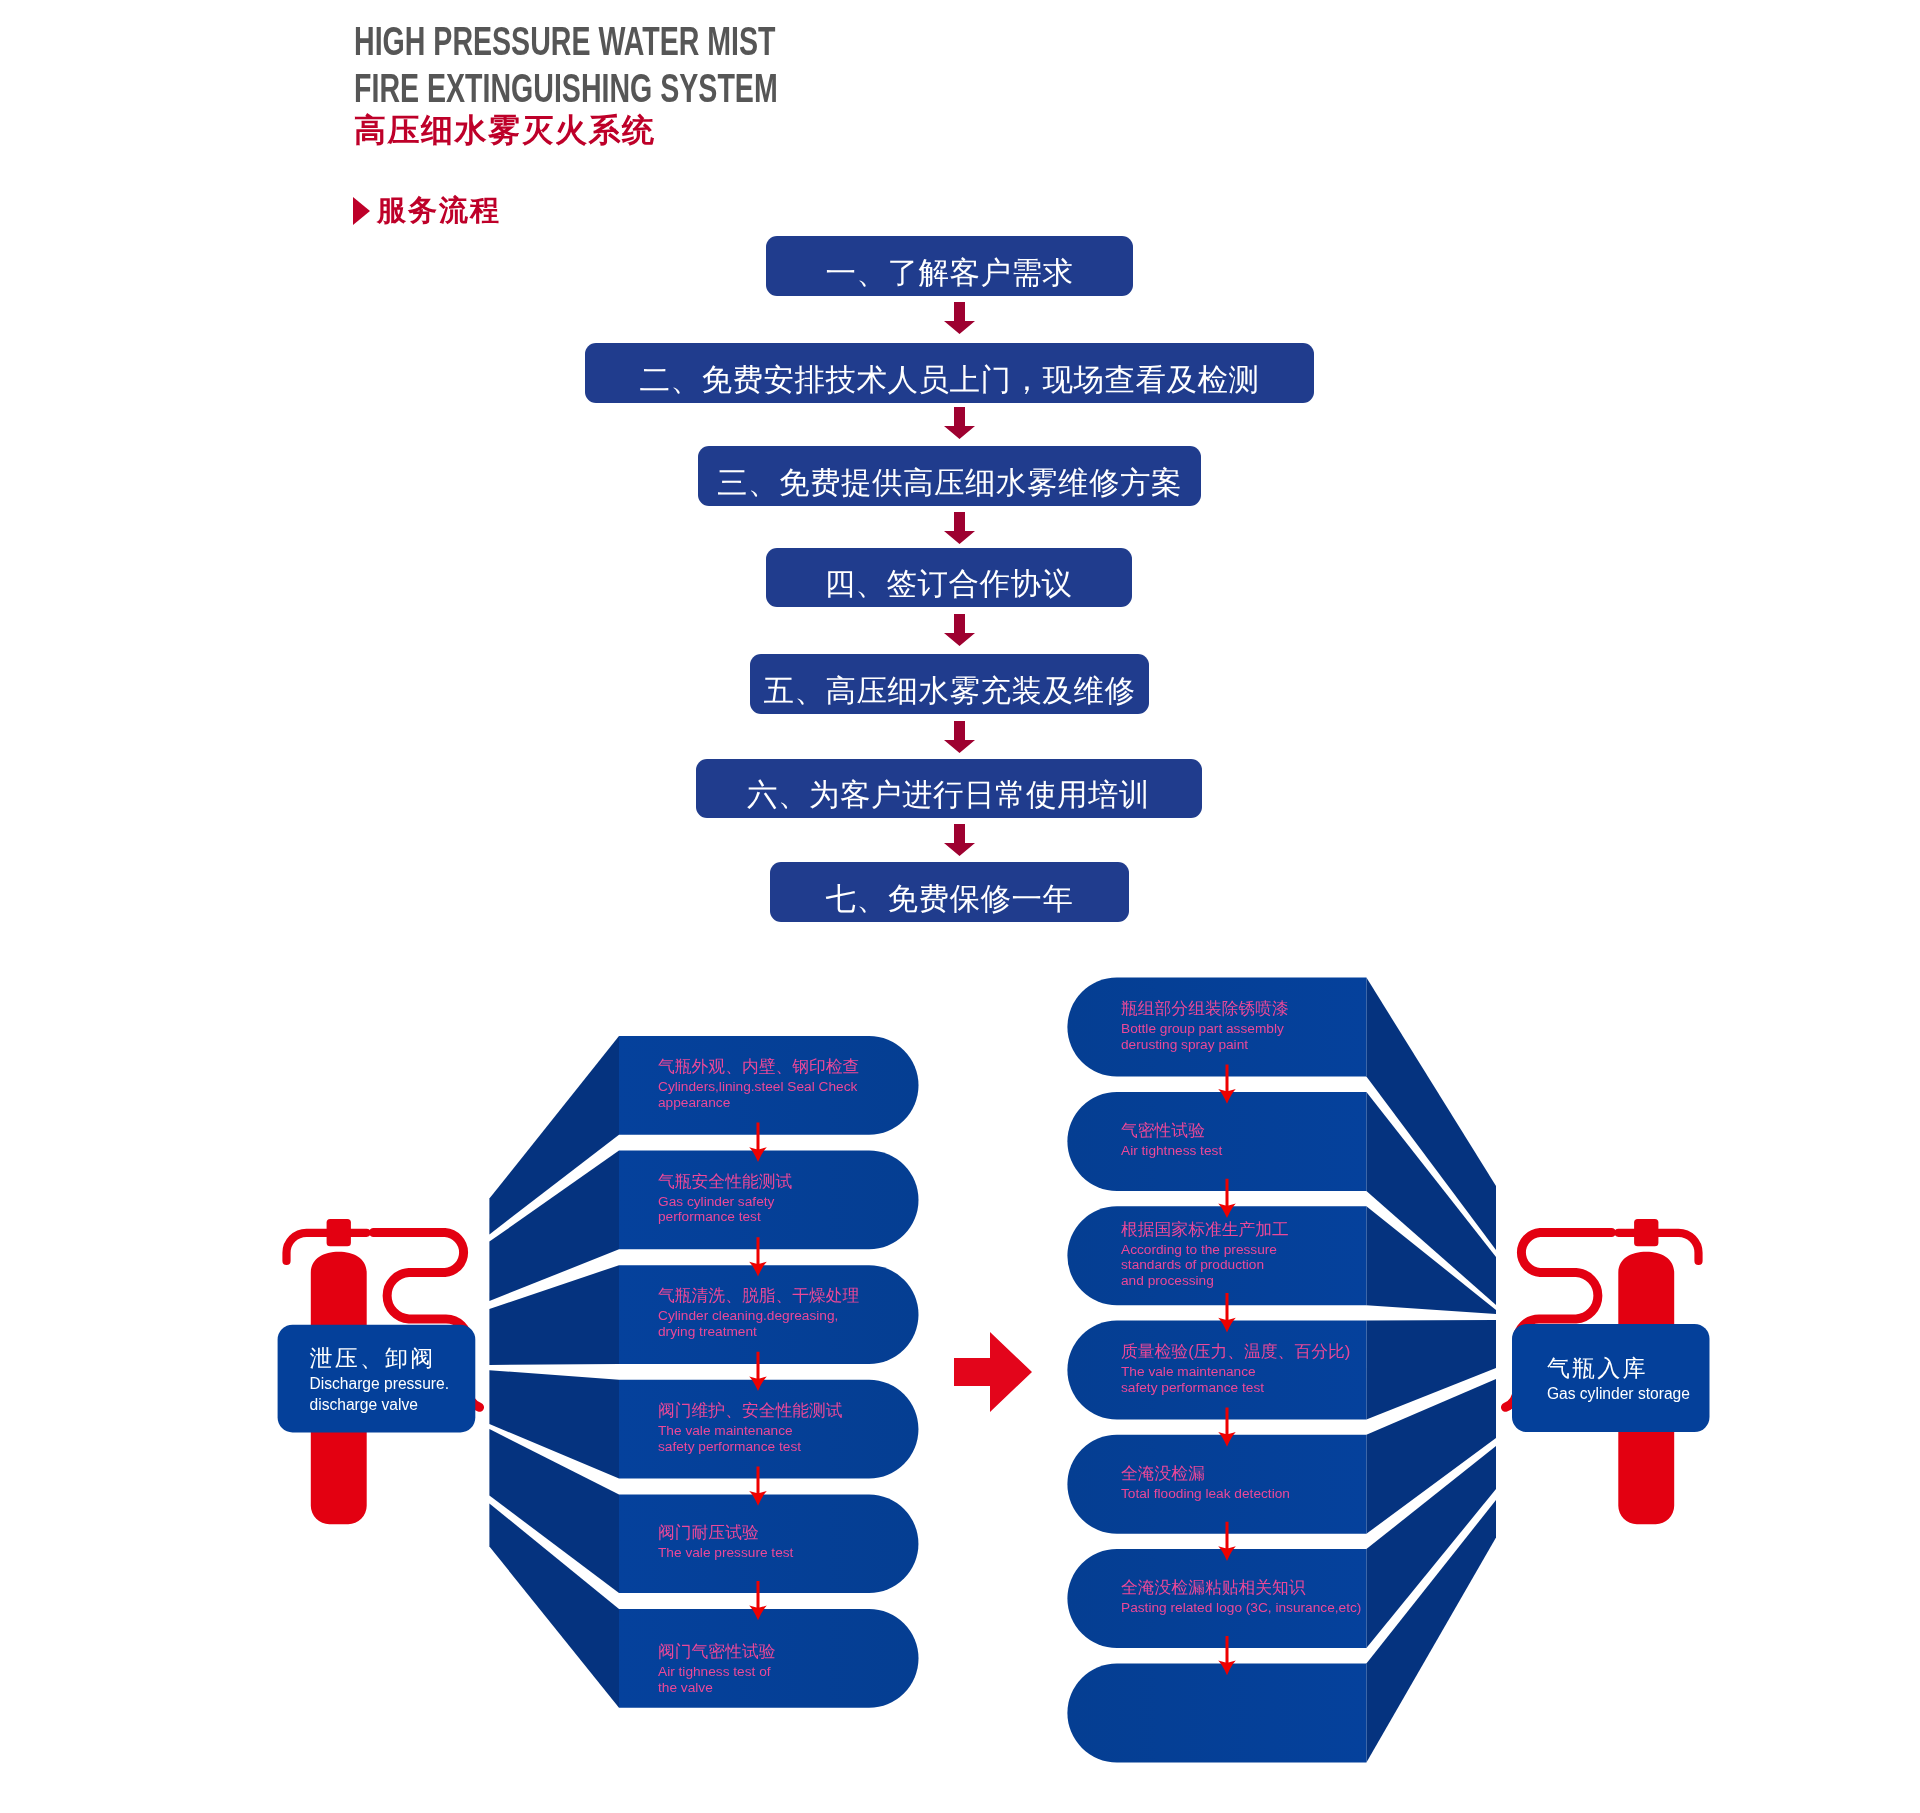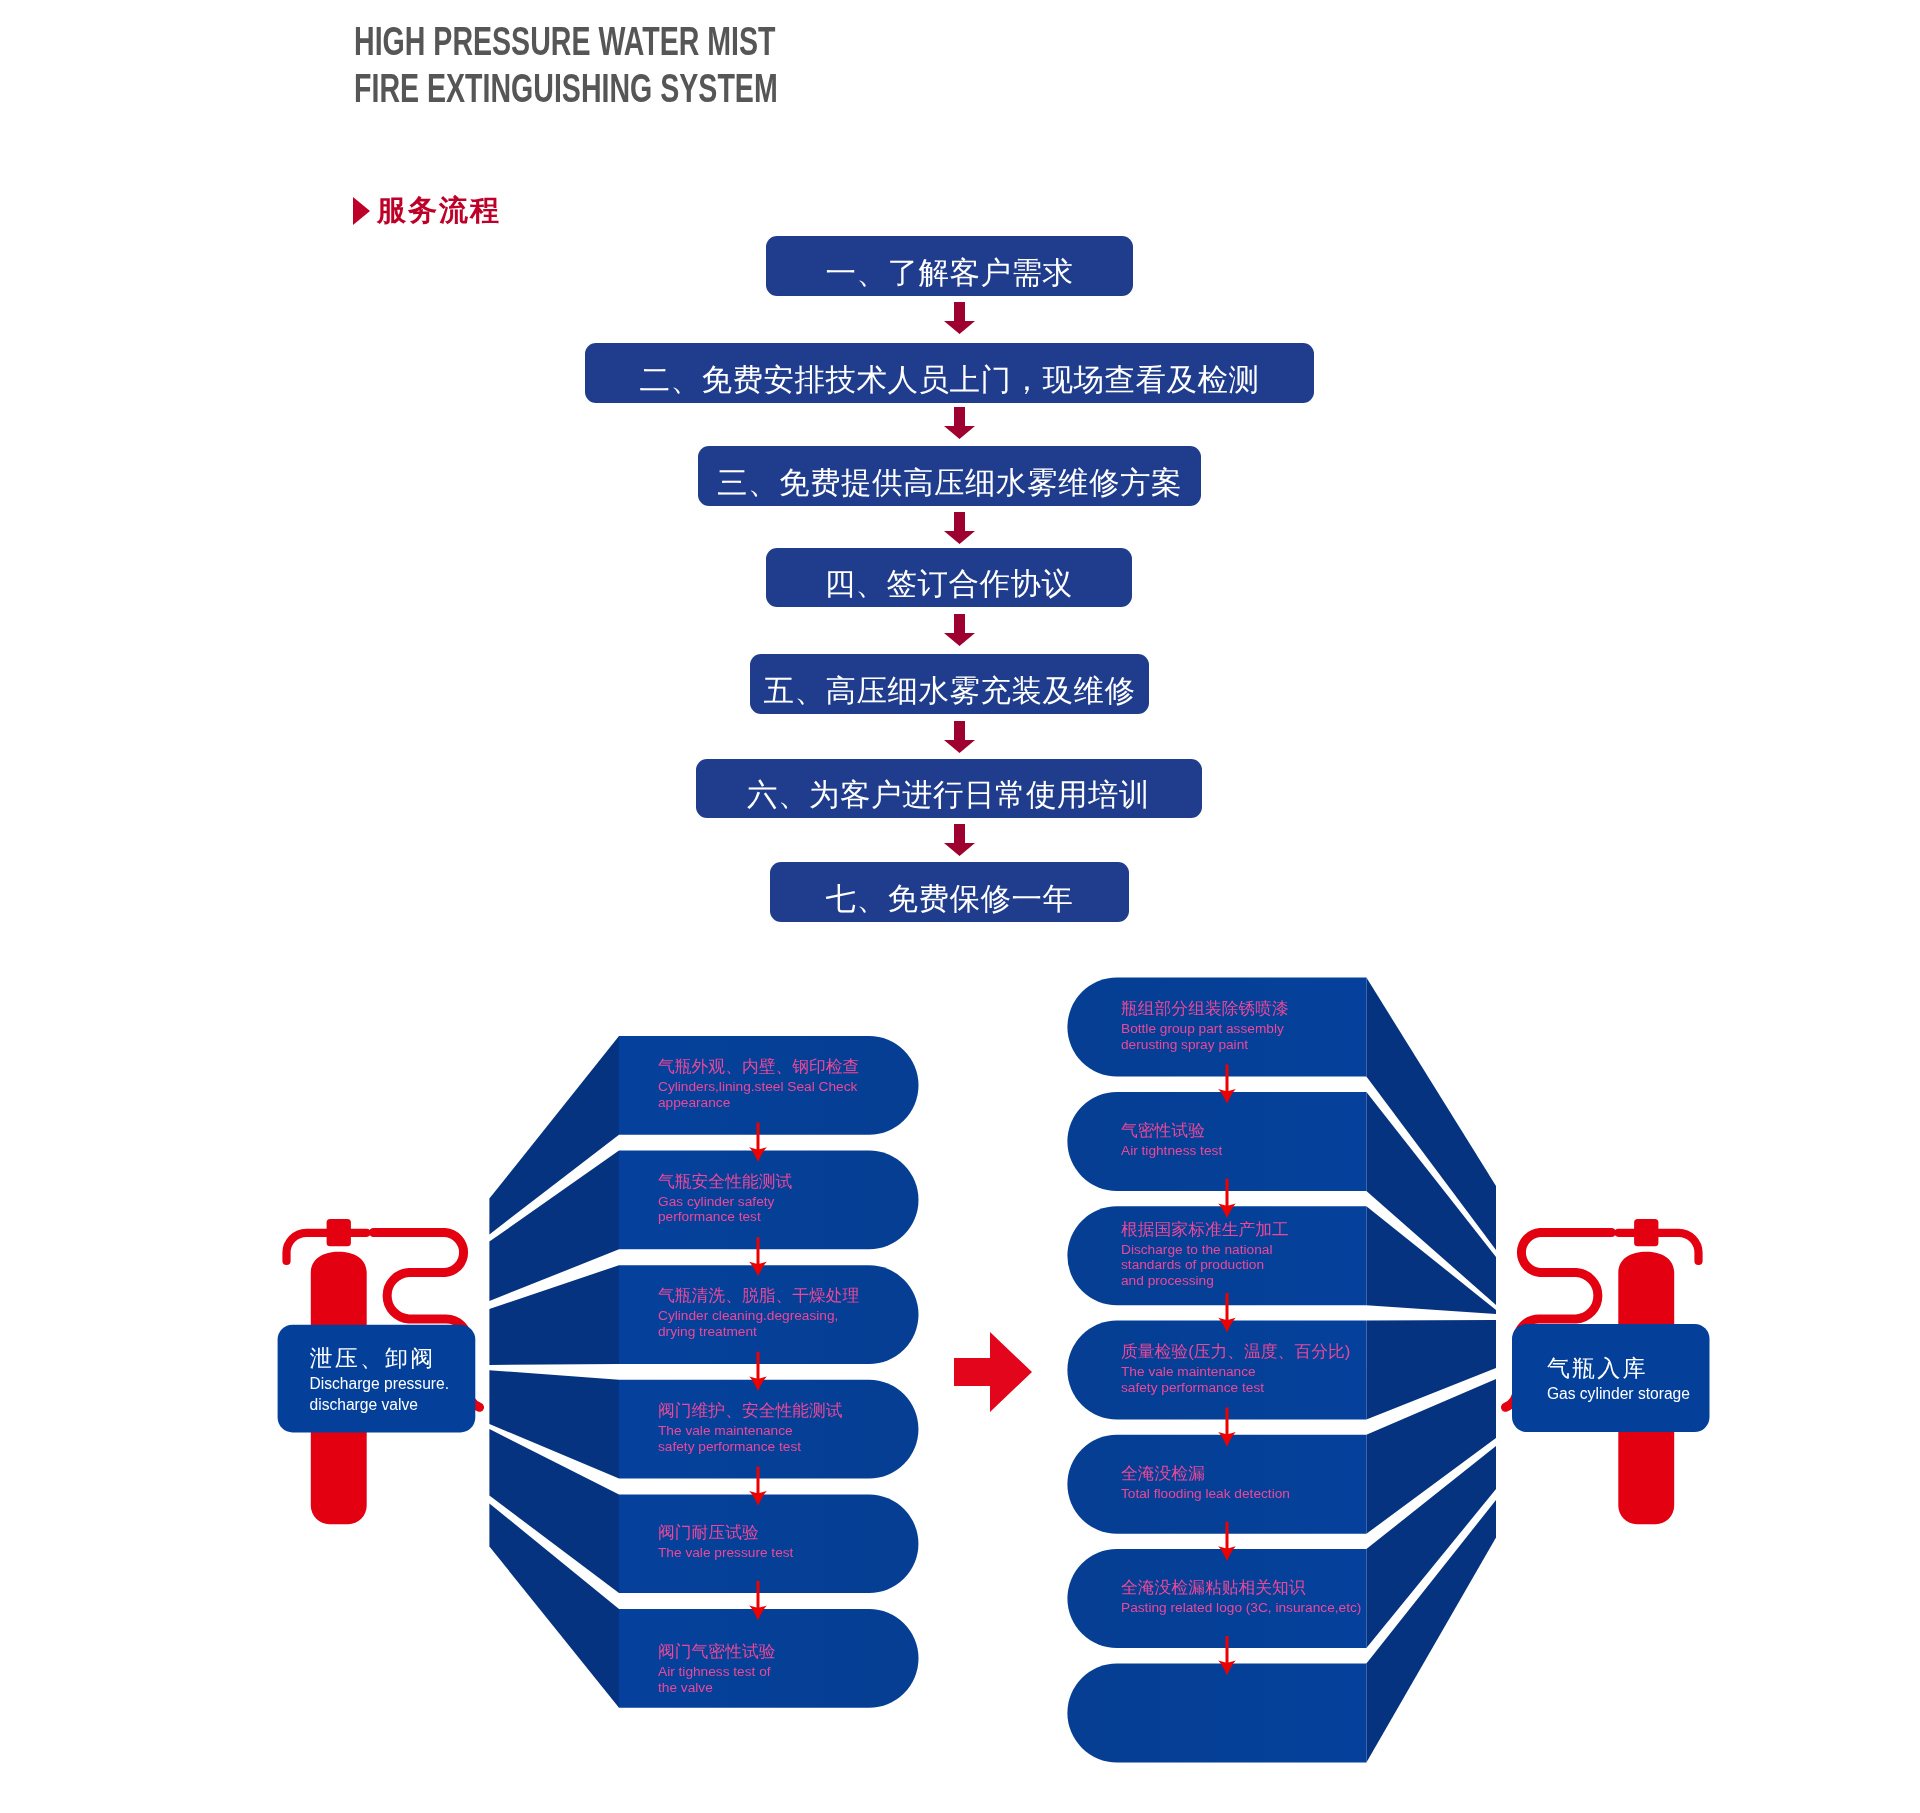--- a/index.html
+++ b/index.html
@@ -37,20 +37,21 @@
   .lbl{position:absolute;color:#fff;display:flex;flex-direction:column;justify-content:center;}
   .lbl .cn{font-size:23px;font-weight:400;letter-spacing:2.2px;line-height:32px;white-space:nowrap;}
   .lbl .en{font-size:15.6px;font-weight:500;line-height:20.4px;letter-spacing:0px;white-space:nowrap;}
 </style>
 </head>
 <body>
 
 <div class="abs" id="header">
   <div class="en-title">HIGH PRESSURE WATER MIST</div>
   <div class="en-title">FIRE EXTINGUISHING SYSTEM</div>
+  <div class="cn-title">高压细水雾灭火系统</div>
 </div>
 <div class="abs" id="svcrow">
   <span class="tri"></span>
   <span class="svc-label">服务流程</span>
 </div>
 
 <div id="flow">
     <div class="fbox abs" style="left: 766px; top: 236px; width: 367px; height: 60px;">
       <span>一、了解客户需求</span>
     </div>
@@ -195,21 +196,21 @@
       <div class="cn">瓶组部分组装除锈喷漆</div>
       <div class="en">Bottle group part assembly</div>
       <div class="en">derusting spray paint</div>
     </div>
     <div class="ptxt" style="left: 1121px; top: 1091.9px; height: 99px;">
       <div class="cn">气密性试验</div>
       <div class="en">Air tightness test</div>
     </div>
     <div class="ptxt" style="left: 1121px; top: 1206.2px; height: 99px;">
       <div class="cn">根据国家标准生产加工</div>
-      <div class="en">Discharge to the national</div>
+      <div class="en">According to the pressure</div>
       <div class="en">standards of production</div>
       <div class="en">and processing</div>
     </div>
     <div class="ptxt" style="left: 1121px; top: 1320.5px; height: 99px;">
       <div class="cn">质量检验(压力、温度、百分比)</div>
       <div class="en">The vale maintenance</div>
       <div class="en">safety performance test</div>
     </div>
     <div class="ptxt" style="left: 1121px; top: 1434.8px; height: 99px;">
       <div class="cn">全淹没检漏</div>

